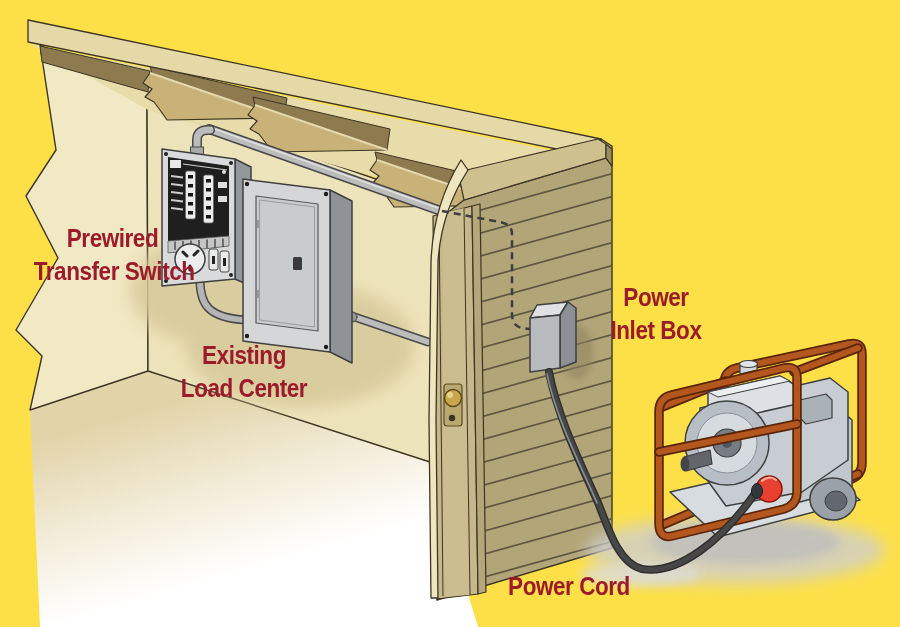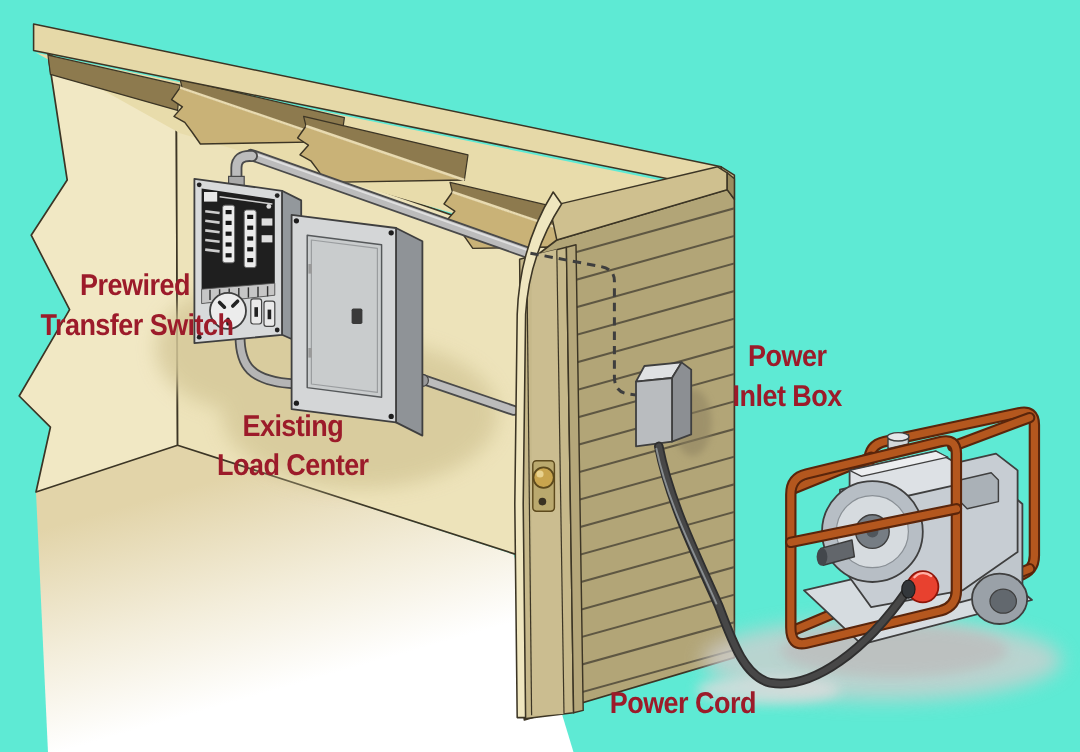--- a/index.html
+++ b/index.html
@@ -1,16 +1,16 @@
 <!DOCTYPE html>
 <html style="--label-red: #9c1b2a;"><head>
 <meta charset="utf-8">
 <style>
   html,body{margin:0;padding:0;background:#ffffff;}
-  #stage{position:relative;width:900px;height:627px;background:#5eead4;overflow:hidden;
+  #stage{position:relative;width:900px;height:627px;background:#fde047;overflow:hidden;
          font-family:"Liberation Sans",sans-serif;}
   #stage svg{position:absolute;left:0;top:0;}
   .label{position:absolute;color:var(--label-red,#9c1b2a);font-weight:bold;
          text-align:center;font-size:25px;line-height:33px;
          transform:scaleX(0.9);transform-origin:center;letter-spacing:-0.5px;}
   .label div{white-space:nowrap;}
 </style>
 </head>
 <body>
 

